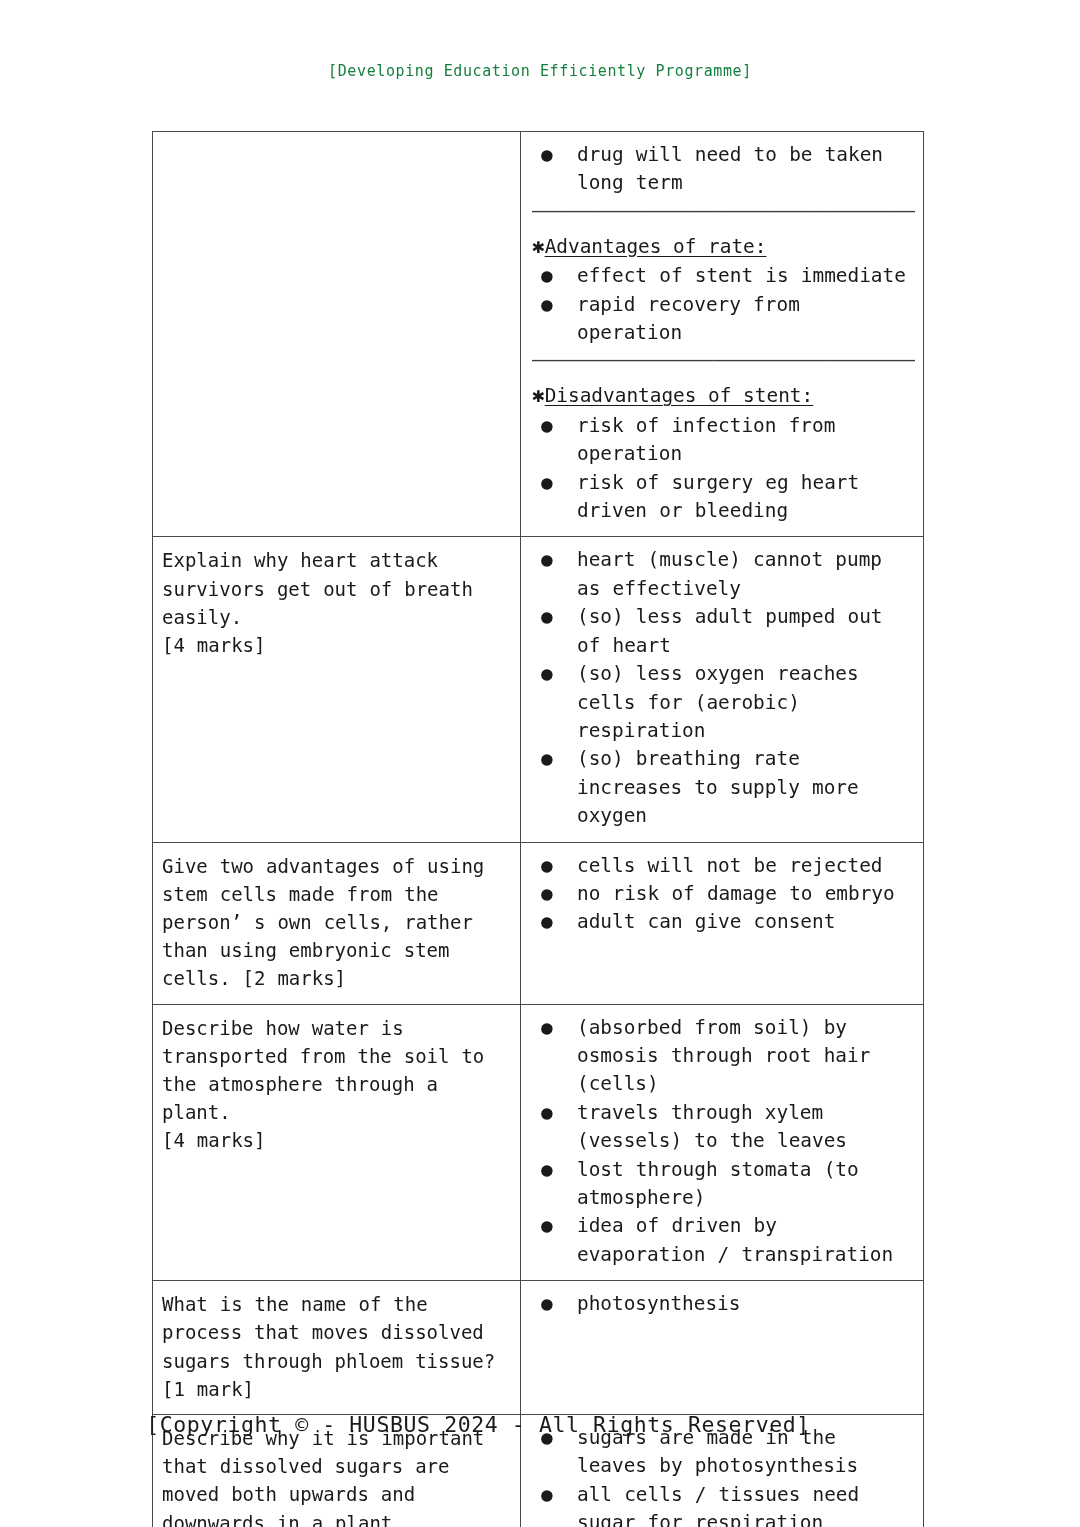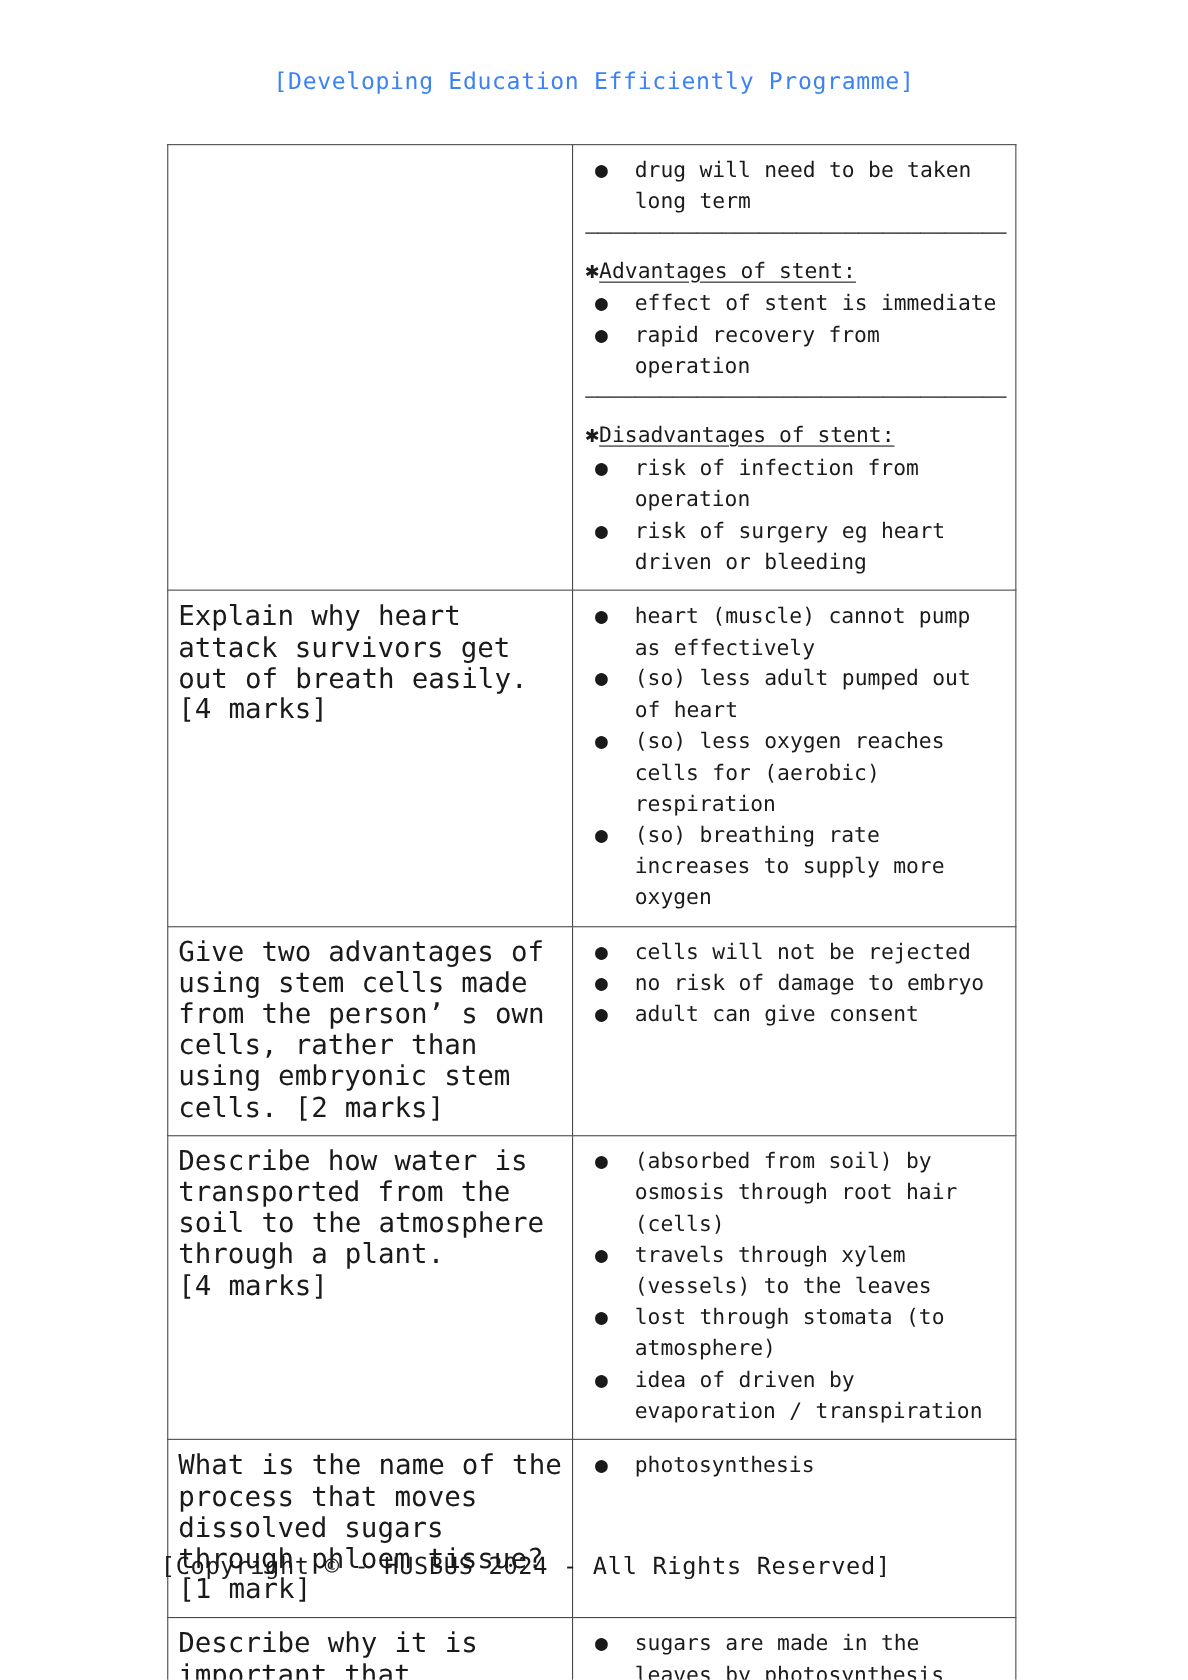--- a/index.html
+++ b/index.html
@@ -22,23 +22,23 @@
     box-sizing: border-box;
     position: relative;
   }
 
   .doc-header {
     position: absolute;
     top: 62px;
     left: 0;
     width: 1080px;
     text-align: center;
-    font-size: 21px;
+    font-size: 15px;
     letter-spacing: 0.6px;
-    color: #3b82f6;
+    color: #15803d;
     white-space: pre;
   }
 
   .doc-footer {
     position: absolute;
     top: 1412px;
     left: 0;
     width: 956px;
     text-align: center;
     font-size: 21.5px;
@@ -62,21 +62,21 @@
   }
   .col-q { width: 367px; }
   .col-a { width: 402px; }
 
   .cell-inner {
     padding: 9px 8px 11px 9px;
   }
 
   
   .q-text {
-    font-size: 25px;
+    font-size: 19px;
     line-height: 28.2px;
     color: #1a1a1a;
     white-space: pre-wrap;
     word-spacing: 0.5px;
   }
 
   
   ul.ans {
     list-style: none;
     margin: 0;
@@ -151,21 +151,21 @@
           <div class="cell-inner">
             <ul class="ans">
               <li>
                 <span class="bullet-dot">●</span>
                 <span class="li-text">drug will need to be taken long term</span>
               </li>
             </ul>
 
             <div class="sep-rule">————————————————————————————————————</div>
 
-            <div class="sub-head"><span class="star">✱</span><span class="underlined">Advantages of stent:</span></div>
+            <div class="sub-head"><span class="star">✱</span><span class="underlined">Advantages of rate:</span></div>
             <ul class="ans">
               <li>
                 <span class="bullet-dot">●</span>
                 <span class="li-text">effect of stent is immediate</span>
               </li>
               <li>
                 <span class="bullet-dot">●</span>
                 <span class="li-text">rapid recovery from operation</span>
               </li>
             </ul>

